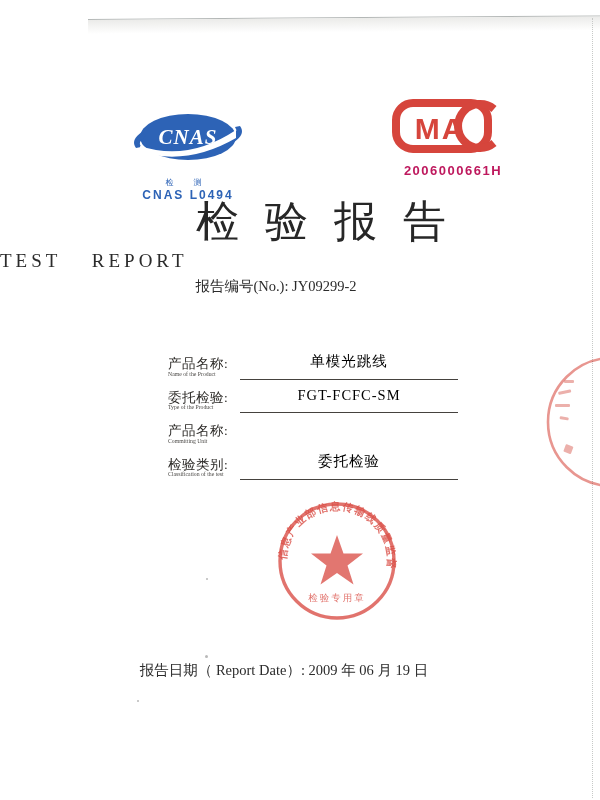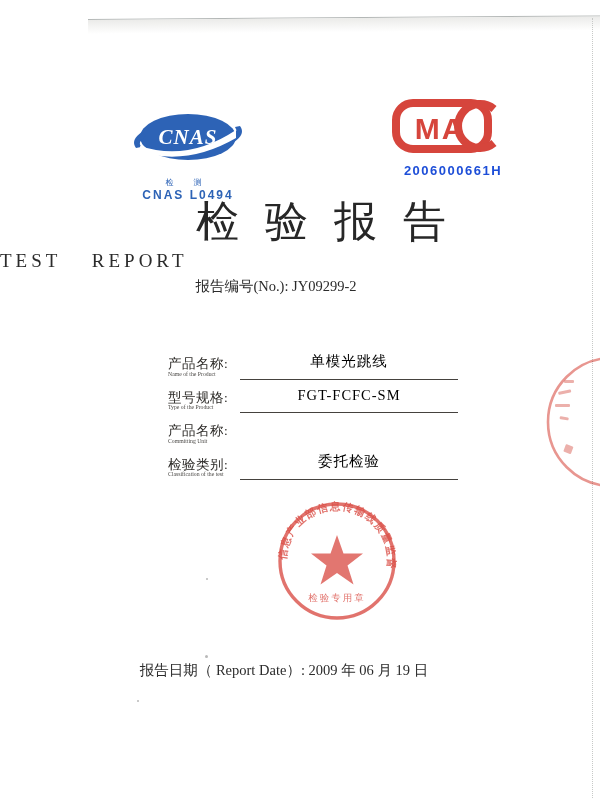--- a/index.html
+++ b/index.html
@@ -17,21 +17,21 @@
     border-left:1px dotted #c7c9c7;}
   .speck{position:absolute;background:#b9b9b9;border-radius:50%;}
 
   
   .cnas{position:absolute;left:118px;top:106px;width:140px;text-align:center;}
   .cnas .sub-small{font-size:8px;color:#3а6; color:#2d63b6;letter-spacing:9px;margin-top:1px;font-family:"Liberation Sans",sans-serif;}
   .cnas .sub-code{font-size:12px;color:#2d63b6;font-weight:bold;letter-spacing:2px;font-family:"Liberation Sans",sans-serif;}
 
   
   .cma{position:absolute;left:386px;top:96px;width:130px;text-align:center;}
-  .cma .code{font-size:13px;color:#1d4ed8;font-weight:bold;letter-spacing:1.5px;
+  .cma .code{font-size:13px;color:#be185d;font-weight:bold;letter-spacing:1.5px;
     font-family:"Liberation Sans",sans-serif;margin-top:1px;padding-left:4px;}
 
   .title-zh{position:absolute;left:0;top:193px;width:600px;text-align:center;
     font-size:43px;letter-spacing:26px;text-indent:26px;color:#272727;padding-left:21px;}
   .title-en{position:absolute;left:0;top:250px;width:600px;text-align:left;
     font-size:19px;letter-spacing:4px;word-spacing:22px;color:#2b2b2b;}
   .report-no{position:absolute;left:0;top:277px;width:552px;text-align:center;
     font-size:14.5px;color:#2b2b2b;}
 
   
@@ -102,21 +102,21 @@
   <div class="fields">
     <div class="field-row">
       <div class="field-label">
         <div class="zh">产品名称:</div>
         <div class="en">Name of the Product</div>
       </div>
       <div class="field-value">单模光跳线</div>
     </div>
     <div class="field-row">
       <div class="field-label">
-        <div class="zh">型号规格:</div>
+        <div class="zh">委托检验:</div>
         <div class="en">Type of the Product</div>
       </div>
       <div class="field-value">FGT-FCFC-SM</div>
     </div>
     <div class="field-row">
       <div class="field-label">
         <div class="zh">产品名称:</div>
         <div class="en">Committing    Unit</div>
       </div>
     </div>

